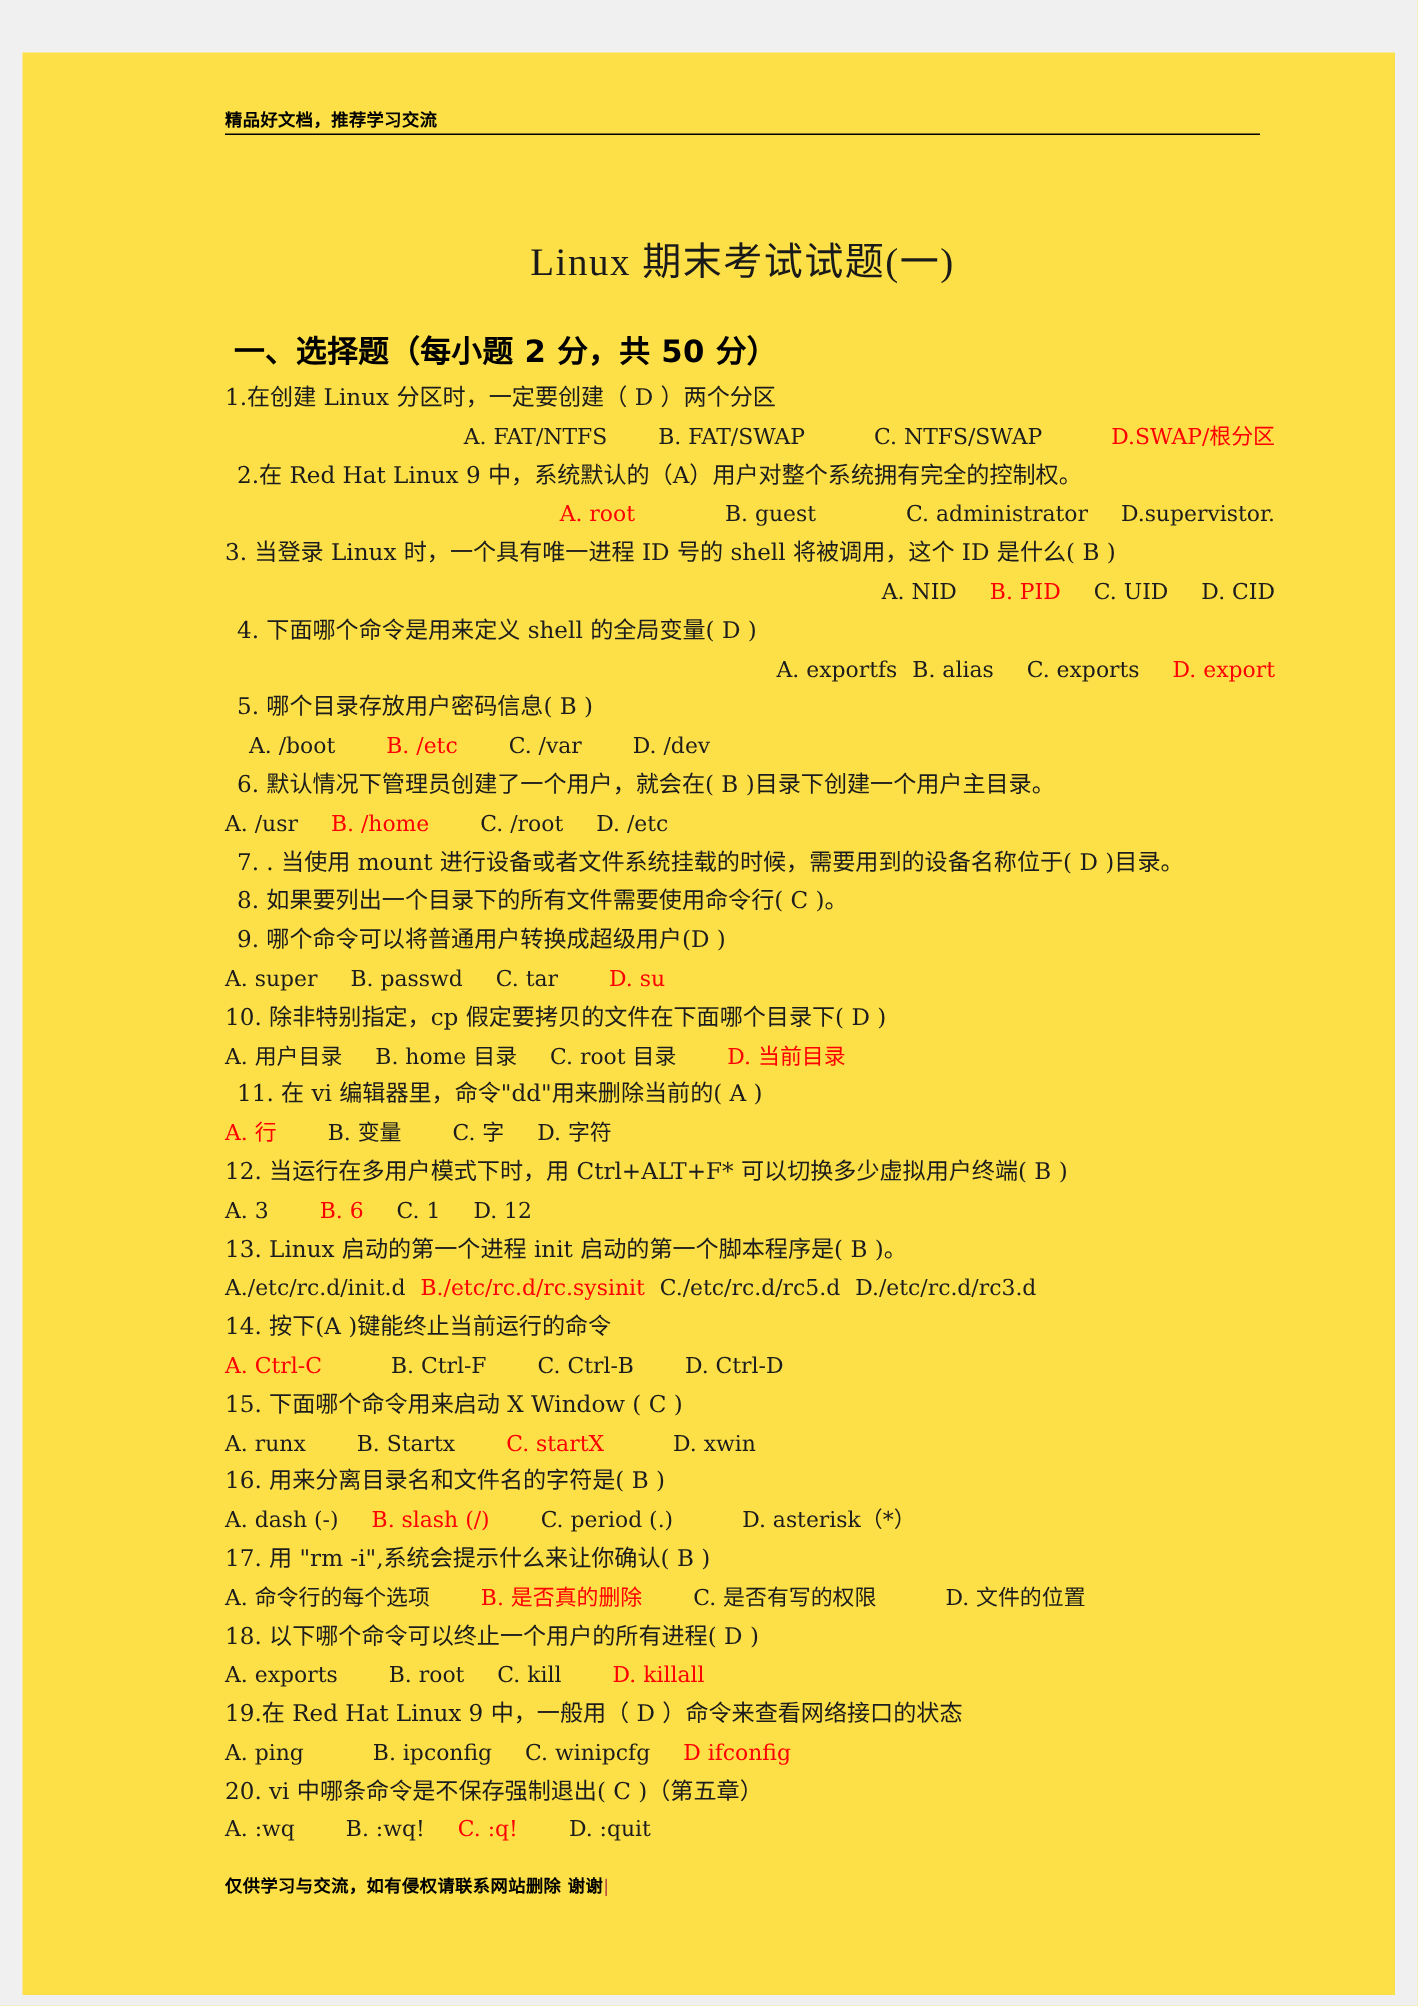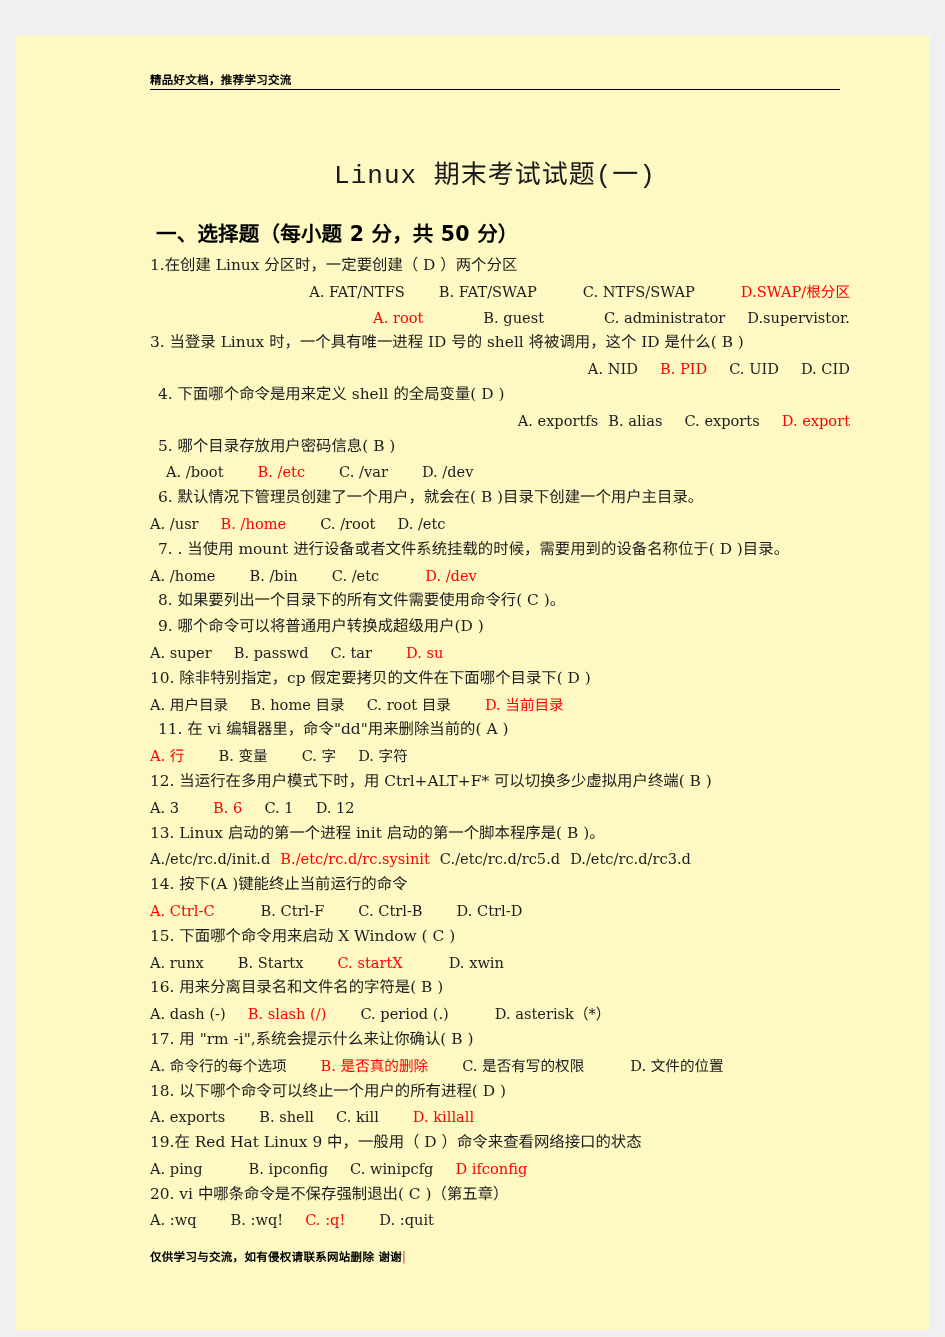--- a/index.html
+++ b/index.html
@@ -13,21 +13,21 @@
     height: 1337px;
     overflow: hidden;
     font-family: "Liberation Serif", "DejaVu Serif", serif;
   }
   .page {
     position: absolute;
     left: 15px;
     top: 35px;
     width: 915px;
     height: 1295px;
-    background: #fef9c3;
+    background: #fde047;
     box-sizing: border-box;
   }
   .inner {
     position: absolute;
     left: 135px;
     top: 0;
     width: 690px;
   }
 
   
@@ -58,21 +58,21 @@
     left: 0;
     top: 118px;
     width: 690px;
     text-align: center;
     font-size: 26px;
     color: #1a1a1a;
     letter-spacing: 1px;
     white-space: nowrap;
   }
   .doc-title .t-cn {
-    font-family: Liberation Mono, monospace;
+    font-family: Liberation Serif, serif;
   }
 
   
   .section-head {
     position: absolute;
     left: 6px;
     top: 182px;
     font-size: 20.5px;
     font-weight: bold;
     font-family: "DejaVu Sans", "Liberation Sans", sans-serif;
@@ -141,52 +141,52 @@
 
     <div class="doc-title">
       <span class="t-cn">Linux  期末考试试题(一)</span>
     </div>
 
     <div class="section-head">一、选择题（每小题 2 分，共 50 分）</div>
 
     <div class="qbody" id="questions-container">
         <div class="line stem ind0">1.在创建 Linux 分区时，一定要创建（ D ）两个分区</div>
         <div class="line opts ind4"><span>A. FAT/NTFS</span><span class="sp3"></span><span>B. FAT/SWAP</span><span class="sp4"></span><span>C. NTFS/SWAP</span><span class="sp4"></span><span class="red">D.SWAP/根分区</span></div>
+        <div class="line stem ind1">2.在 Red Hat Linux 9 中，系统默认的（A）用户对整个系统拥有完全的控制权。</div>
         <div class="line opts ind4"><span class="red">A. root</span><span class="sp5"></span><span>B. guest</span><span class="sp5"></span><span>C. administrator</span><span class="sp2"></span><span>D.supervistor.</span></div>
         <div class="line stem ind0">3. 当登录 Linux 时，一个具有唯一进程 ID 号的 shell 将被调用，这个 ID 是什么( B  )</div>
         <div class="line opts ind4"><span>A. NID</span><span class="sp2"></span><span class="red">B. PID</span><span class="sp2"></span><span>C. UID</span><span class="sp2"></span><span>D. CID</span></div>
         <div class="line stem ind1">4. 下面哪个命令是用来定义 shell 的全局变量( D  )</div>
         <div class="line opts ind4"><span>A. exportfs</span><span class="sp1"></span><span>B. alias</span><span class="sp2"></span><span>C. exports</span><span class="sp2"></span><span class="red">D. export</span></div>
         <div class="line stem ind1">5. 哪个目录存放用户密码信息( B  )</div>
         <div class="line opts ind2"><span>A. /boot</span><span class="sp3"></span><span class="red">B. /etc</span><span class="sp3"></span><span>C. /var</span><span class="sp3"></span><span>D. /dev</span></div>
         <div class="line stem ind1">6. 默认情况下管理员创建了一个用户，就会在( B  )目录下创建一个用户主目录。</div>
         <div class="line opts ind0"><span>A. /usr</span><span class="sp2"></span><span class="red">B. /home</span><span class="sp3"></span><span>C. /root</span><span class="sp2"></span><span>D. /etc</span></div>
         <div class="line stem ind1">7. . 当使用 mount 进行设备或者文件系统挂载的时候，需要用到的设备名称位于( D )目录。</div>
-        <div class="line opts ind0"><span>A. /home</span><span class="sp3"></span><span>B. /bin</span><span class="sp3"></span><span>C. /etc</span><span class="sp4"></span><span class="red">D. /dev</span></div>
         <div class="line stem ind1">8. 如果要列出一个目录下的所有文件需要使用命令行( C  )。</div>
         <div class="line stem ind1">9. 哪个命令可以将普通用户转换成超级用户(D )</div>
         <div class="line opts ind0"><span>A. super</span><span class="sp2"></span><span>B. passwd</span><span class="sp2"></span><span>C. tar</span><span class="sp3"></span><span class="red">D. su</span></div>
         <div class="line stem ind0">10. 除非特别指定，cp 假定要拷贝的文件在下面哪个目录下( D  )</div>
         <div class="line opts ind0"><span>A. 用户目录</span><span class="sp2"></span><span>B. home 目录</span><span class="sp2"></span><span>C. root 目录</span><span class="sp3"></span><span class="red">D. 当前目录</span></div>
         <div class="line stem ind1">11. 在 vi 编辑器里，命令"dd"用来删除当前的( A )</div>
         <div class="line opts ind0"><span class="red">A. 行</span><span class="sp3"></span><span>B. 变量</span><span class="sp3"></span><span>C. 字</span><span class="sp2"></span><span>D. 字符</span></div>
         <div class="line stem ind0">12. 当运行在多用户模式下时，用 Ctrl+ALT+F* 可以切换多少虚拟用户终端( B  )</div>
         <div class="line opts ind0"><span>A. 3</span><span class="sp3"></span><span class="red">B. 6</span><span class="sp2"></span><span>C. 1</span><span class="sp2"></span><span>D. 12</span></div>
         <div class="line stem ind0">13. Linux 启动的第一个进程 init 启动的第一个脚本程序是( B  )。</div>
         <div class="line opts ind0"><span>A./etc/rc.d/init.d</span><span class="sp1"></span><span class="red">B./etc/rc.d/rc.sysinit</span><span class="sp1"></span><span>C./etc/rc.d/rc5.d</span><span class="sp1"></span><span>D./etc/rc.d/rc3.d</span></div>
         <div class="line stem ind0">14. 按下(A    )键能终止当前运行的命令</div>
         <div class="line opts ind0"><span class="red">A. Ctrl-C</span><span class="sp4"></span><span>B. Ctrl-F</span><span class="sp3"></span><span>C. Ctrl-B</span><span class="sp3"></span><span>D. Ctrl-D</span></div>
         <div class="line stem ind0">15. 下面哪个命令用来启动 X Window ( C  )</div>
         <div class="line opts ind0"><span>A. runx</span><span class="sp3"></span><span>B. Startx</span><span class="sp3"></span><span class="red">C. startX</span><span class="sp4"></span><span>D. xwin</span></div>
         <div class="line stem ind0">16. 用来分离目录名和文件名的字符是( B  )</div>
         <div class="line opts ind0"><span>A. dash (-)</span><span class="sp2"></span><span class="red">B. slash (/)</span><span class="sp3"></span><span>C. period (.)</span><span class="sp4"></span><span>D. asterisk（*）</span></div>
         <div class="line stem ind0">17. 用 "rm -i",系统会提示什么来让你确认(  B  )</div>
         <div class="line opts ind0"><span>A. 命令行的每个选项</span><span class="sp3"></span><span class="red">B. 是否真的删除</span><span class="sp3"></span><span>C. 是否有写的权限</span><span class="sp4"></span><span>D. 文件的位置</span></div>
         <div class="line stem ind0">18. 以下哪个命令可以终止一个用户的所有进程( D  )</div>
-        <div class="line opts ind0"><span>A. exports</span><span class="sp3"></span><span>B. shell</span><span class="sp2"></span><span>C. kill</span><span class="sp3"></span><span class="red">D. killall</span></div>
+        <div class="line opts ind0"><span>A. exports</span><span class="sp3"></span><span>B. root</span><span class="sp2"></span><span>C. kill</span><span class="sp3"></span><span class="red">D. killall</span></div>
         <div class="line stem ind0">19.在 Red Hat Linux 9 中，一般用（ D  ）命令来查看网络接口的状态</div>
         <div class="line opts ind0"><span>A. ping</span><span class="sp4"></span><span>B. ipconfig</span><span class="sp2"></span><span>C. winipcfg</span><span class="sp2"></span><span class="red">D   ifconfig</span></div>
         <div class="line stem ind0">20. vi 中哪条命令是不保存强制退出( C  )（第五章）</div>
         <div class="line opts ind0"><span>A. :wq</span><span class="sp3"></span><span>B. :wq!</span><span class="sp2"></span><span class="red">C. :q!</span><span class="sp3"></span><span>D. :quit</span></div>
       </div>
 
     <div class="doc-footer">
       <span>仅供学习与交流，如有侵权请联系网站删除 谢谢</span><span class="caret">|</span>
     </div>
 

